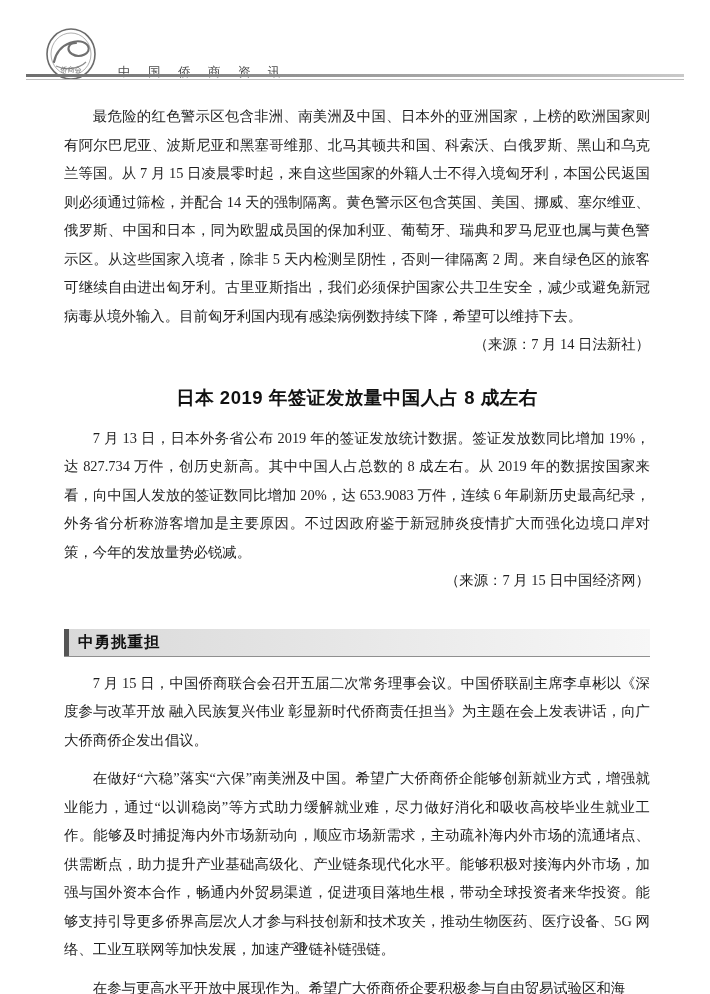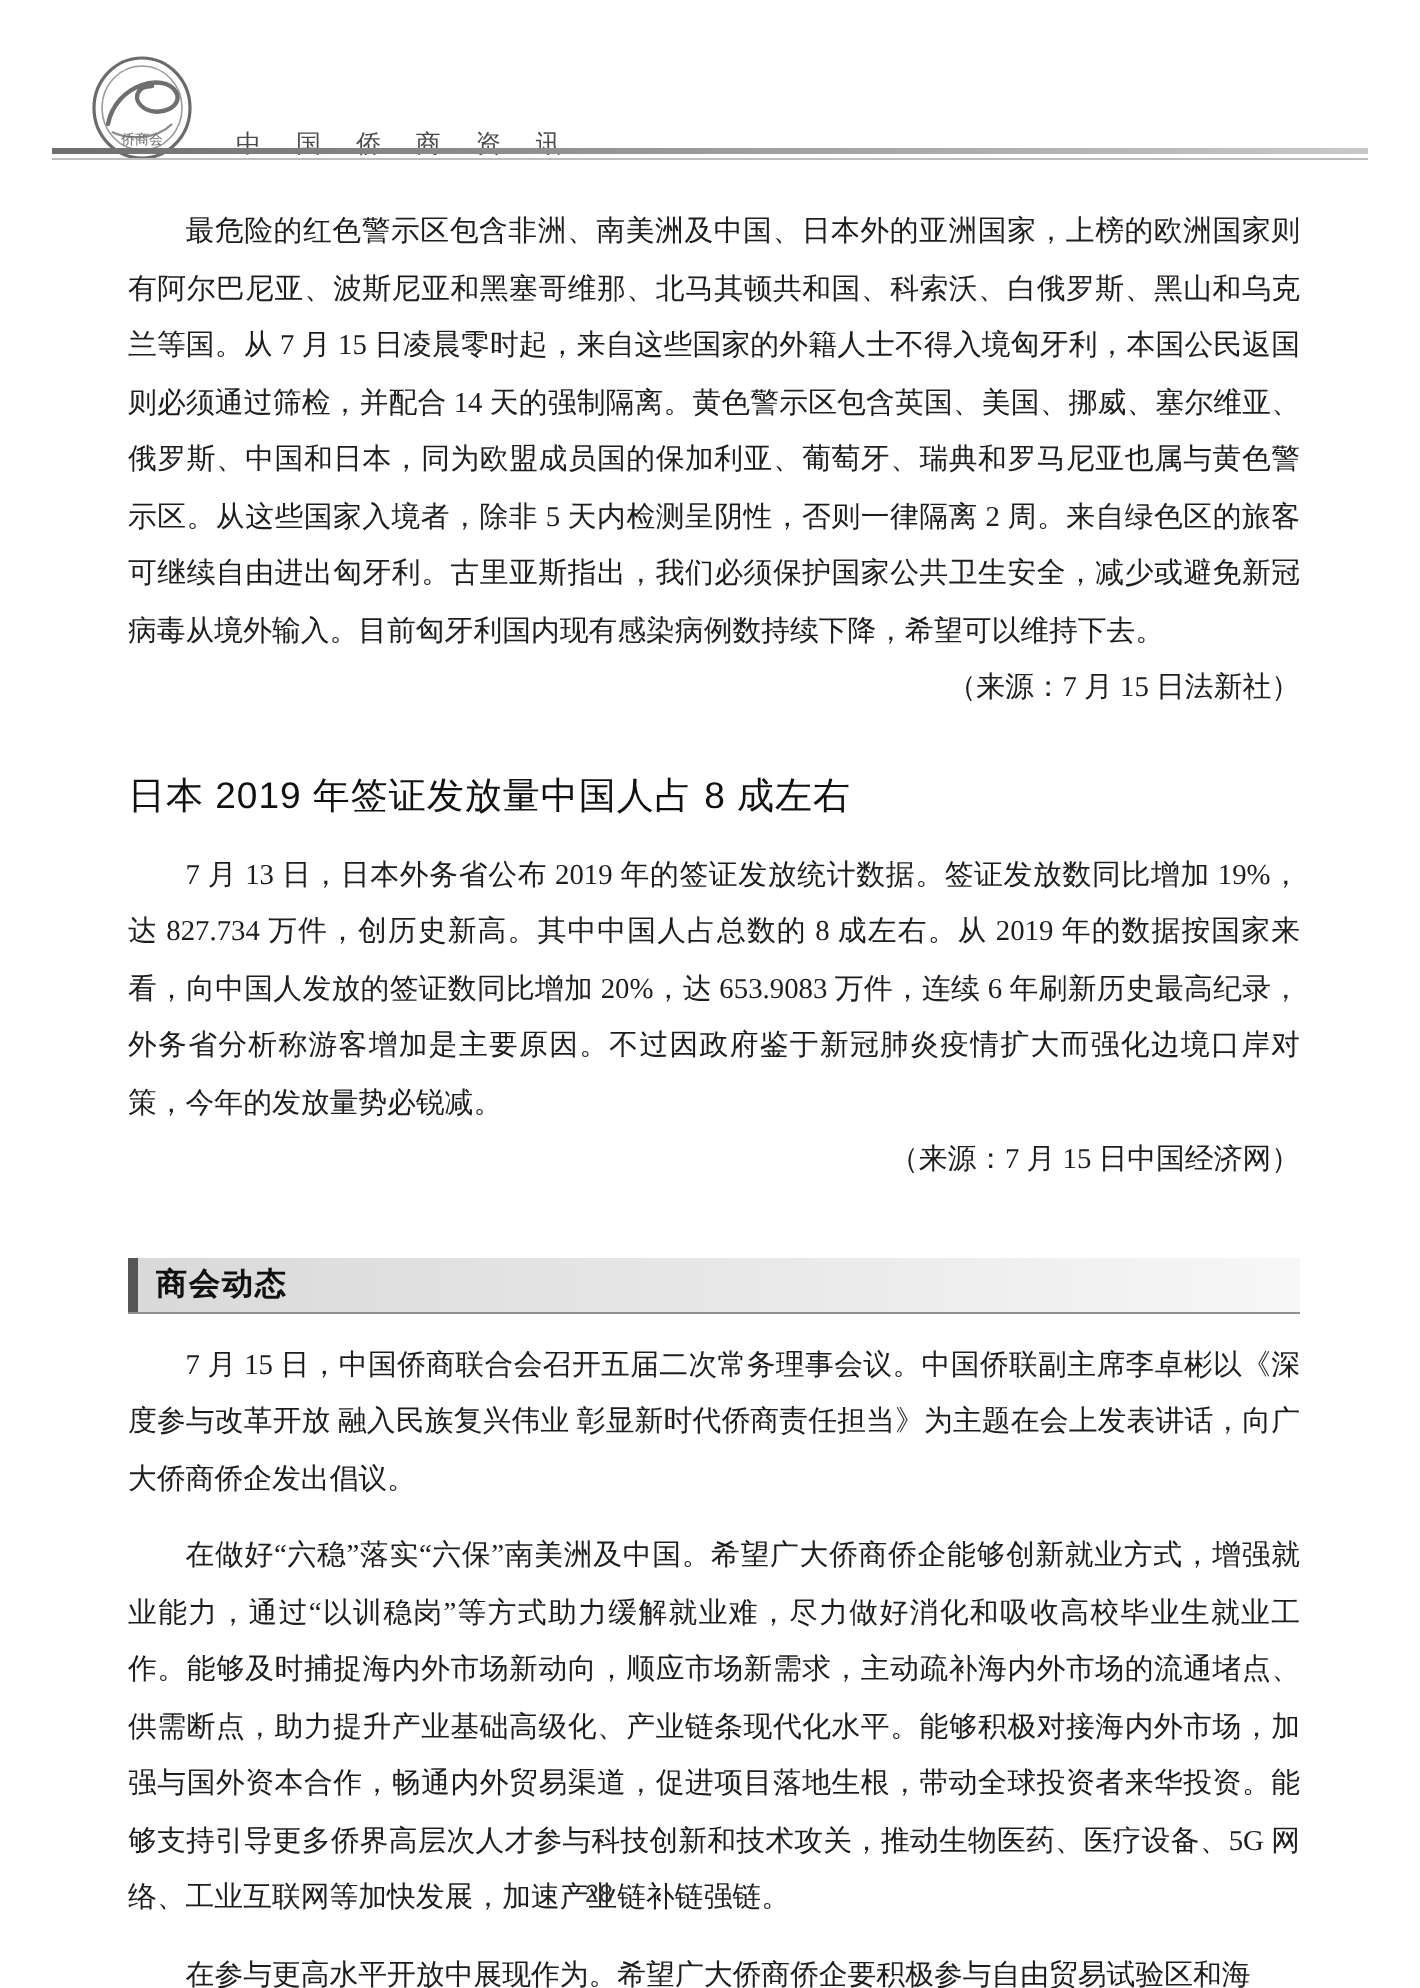--- a/index.html
+++ b/index.html
@@ -88,22 +88,22 @@
     line-height: 28.5px;
     text-align: right;
     margin: 0;
     color: #1d1d1d;
   }
 
   
   h2.article-title {
     font-family: "Liberation Sans", "DejaVu Sans", sans-serif;
     font-size: 18.5px;
-    font-weight: normal;
-    text-align: left;
+    font-weight: bold;
+    text-align: center;
     margin: 26px 0 14px 0;
     letter-spacing: 0.5px;
     color: #111111;
   }
   h3.sub-title {
     font-family: "Liberation Sans", "DejaVu Sans", sans-serif;
     font-size: 17px;
     font-weight: bold;
     text-align: center;
     margin: 20px 0 12px 0;
@@ -179,30 +179,30 @@
       </svg>
     </div>
     <div class="header-title">中 国 侨 商 资 讯</div>
     <div class="header-rule"></div>
     <div class="header-rule2"></div>
   </div>
 
   <div class="content">
 
     <p class="para">最危险的红色警示区包含非洲、南美洲及中国、日本外的亚洲国家，上榜的欧洲国家则有阿尔巴尼亚、波斯尼亚和黑塞哥维那、北马其顿共和国、科索沃、白俄罗斯、黑山和乌克兰等国。从 7 月 15 日凌晨零时起，来自这些国家的外籍人士不得入境匈牙利，本国公民返国则必须通过筛检，并配合 14 天的强制隔离。黄色警示区包含英国、美国、挪威、塞尔维亚、俄罗斯、中国和日本，同为欧盟成员国的保加利亚、葡萄牙、瑞典和罗马尼亚也属与黄色警示区。从这些国家入境者，除非 5 天内检测呈阴性，否则一律隔离 2 周。来自绿色区的旅客可继续自由进出匈牙利。古里亚斯指出，我们必须保护国家公共卫生安全，减少或避免新冠病毒从境外输入。目前匈牙利国内现有感染病例数持续下降，希望可以维持下去。</p>
-    <p class="src-line">（来源：7 月 15 日法新社）</p>
+    <p class="src-line">（来源：7 月 14 日法新社）</p>
 
     <h2 class="article-title">日本 2019 年签证发放量中国人占 8 成左右</h2>
     <p class="para">7 月 13 日，日本外务省公布 2019 年的签证发放统计数据。签证发放数同比增加 19%，达 827.734 万件，创历史新高。其中中国人占总数的 8 成左右。从 2019 年的数据按国家来看，向中国人发放的签证数同比增加 20%，达 653.9083 万件，连续 6 年刷新历史最高纪录，外务省分析称游客增加是主要原因。不过因政府鉴于新冠肺炎疫情扩大而强化边境口岸对策，今年的发放量势必锐减。</p>
     <p class="src-line">（来源：7 月 15 日中国经济网）</p>
 
     <div class="section-band">
       <div class="bar"></div>
       <div class="accent"></div>
-      <div class="label">商会动态</div>
+      <div class="label">中勇挑重担</div>
       <div class="underline"></div>
     </div>
 
     <p class="para">7 月 15 日，中国侨商联合会召开五届二次常务理事会议。中国侨联副主席李卓彬以《深度参与改革开放 融入民族复兴伟业 彰显新时代侨商责任担当》为主题在会上发表讲话，向广大侨商侨企发出倡议。</p>
     <p class="para">在做好“六稳”落实“六保”南美洲及中国。希望广大侨商侨企能够创新就业方式，增强就业能力，通过“以训稳岗”等方式助力缓解就业难，尽力做好消化和吸收高校毕业生就业工作。能够及时捕捉海内外市场新动向，顺应市场新需求，主动疏补海内外市场的流通堵点、供需断点，助力提升产业基础高级化、产业链条现代化水平。能够积极对接海内外市场，加强与国外资本合作，畅通内外贸易渠道，促进项目落地生根，带动全球投资者来华投资。能够支持引导更多侨界高层次人才参与科技创新和技术攻关，推动生物医药、医疗设备、5G 网络、工业互联网等加快发展，加速产业链补链强链。</p>
     <p class="para">在参与更高水平开放中展现作为。希望广大侨商侨企要积极参与自由贸易试验区和海</p>
 
   </div>
 
   <div class="footer">

